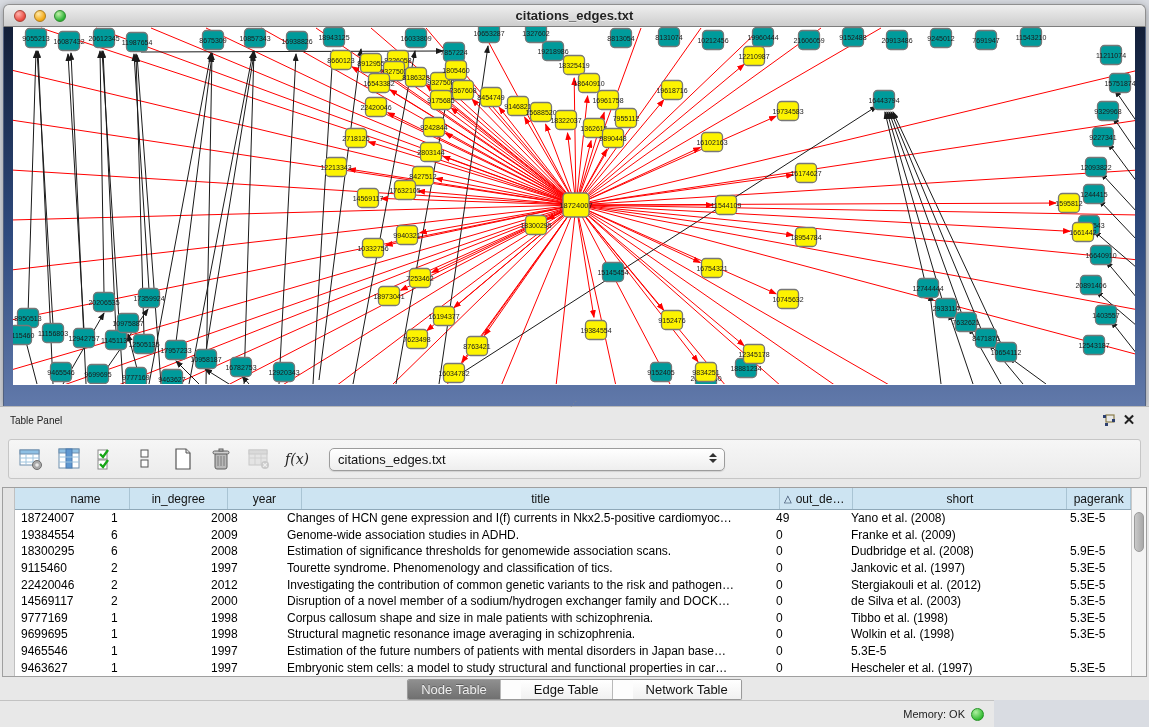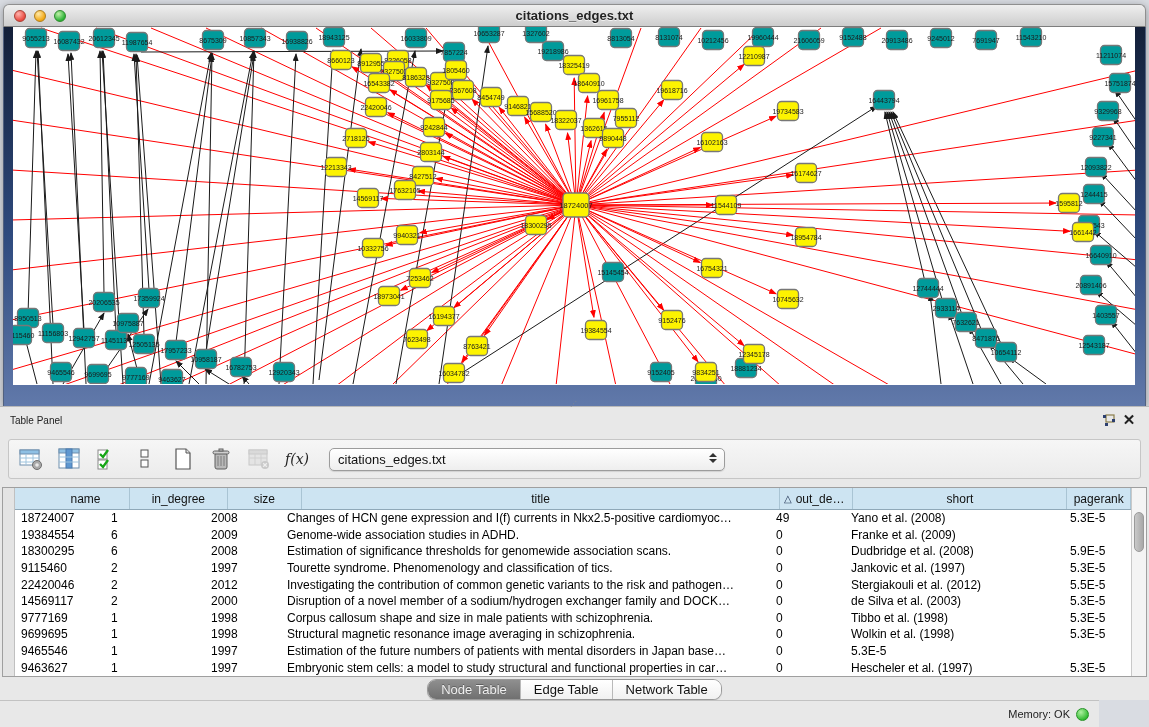--- a/index.html
+++ b/index.html
@@ -58,29 +58,29 @@
   .sort-glyph { font-size:10px; color:#235; }
   #rows { flex:1; }
   .trow { display:flex; height:16.6px; }
   .tcell { font-size:12px; color:#000; padding:0 6px; white-space:nowrap; overflow:hidden;
     display:flex; align-items:center; }
   #vscroll { width:15px; background:#f4f4f4; border-left:1px solid #c9c9c9; position:relative; }
   #vthumb { position:absolute; top:24px; left:2px; width:10px; height:40px; border-radius:6px;
     background:linear-gradient(90deg,#c9c9c9,#a8a8a8); border:1px solid #9a9a9a; cursor:pointer; }
 
   #tabs-bar { position:absolute; left:0; right:0; top:272px; height:22px; display:flex; justify-content:center; }
-  #seg { display:inline-flex; border:1px solid #9a9a9a; border-radius:9px; overflow:hidden;
-    background:#fdfdfd; box-shadow:0 1px 1px rgba(0,0,0,.15); height:21px; }
+  #seg { display:inline-flex; border:1px solid #9a9a9a; border-radius:2px; overflow:hidden;
+    background:#fdfdfd; box-shadow:0 1px 1px rgba(0,0,0,.15); height:21px;gap:20px; }
   .seg-tab { font-size:13px; color:#111; padding:1px 13px; display:flex; align-items:center; cursor:pointer;
     border-right:1px solid #b9b9b9; background:linear-gradient(#ffffff,#f1f1f1); }
   .seg-tab:last-child { border-right:none; }
   .seg-tab.selected { background:linear-gradient(#8f8f8f,#707070); color:#efefef; text-shadow:0 -1px 0 rgba(0,0,0,.3); }
 
   
-  #status-bar { position:absolute; left:0; bottom:0; width:1099px; height:27px; background:#e8e8e8;
+  #status-bar { position:absolute; left:0; bottom:0; width:994px; height:27px; background:#e8e8e8;
     border-top:1px solid #c2c2c2; display:flex; align-items:center; justify-content:flex-end; padding:0 10px; gap:6px; }
   #memory-label { font-size:11px; color:#222; }
   #memory-dot { width:13px; height:13px; border-radius:50%; border:1px solid #259325;
     background:radial-gradient(circle at 35% 30%, #aef0a0, #2eb82e 75%); }
 </style>
 </head>
 <body>
 
 <div id="app">
 
@@ -572,21 +572,21 @@
       <div id="gutter"></div>
       <div id="grid">
         <div id="head-row">
             <div class="hcell" style="width: 90px; margin-left: 27px;">
               <span>name</span>
             </div>
             <div class="hcell" style="width: 100px;">
               <span>in_degree</span>
             </div>
             <div class="hcell" style="width: 76px;">
-              <span>size</span>
+              <span>year</span>
             </div>
             <div class="hcell" style="width: 489px;">
               <span>title</span>
             </div>
             <div class="hcell sorted" style="width: 75px;">
               <span class="sort-glyph">△</span>
               <span>out_de…</span>
             </div>
             <div class="hcell" style="width: 219px;">
               <span>short</span>

